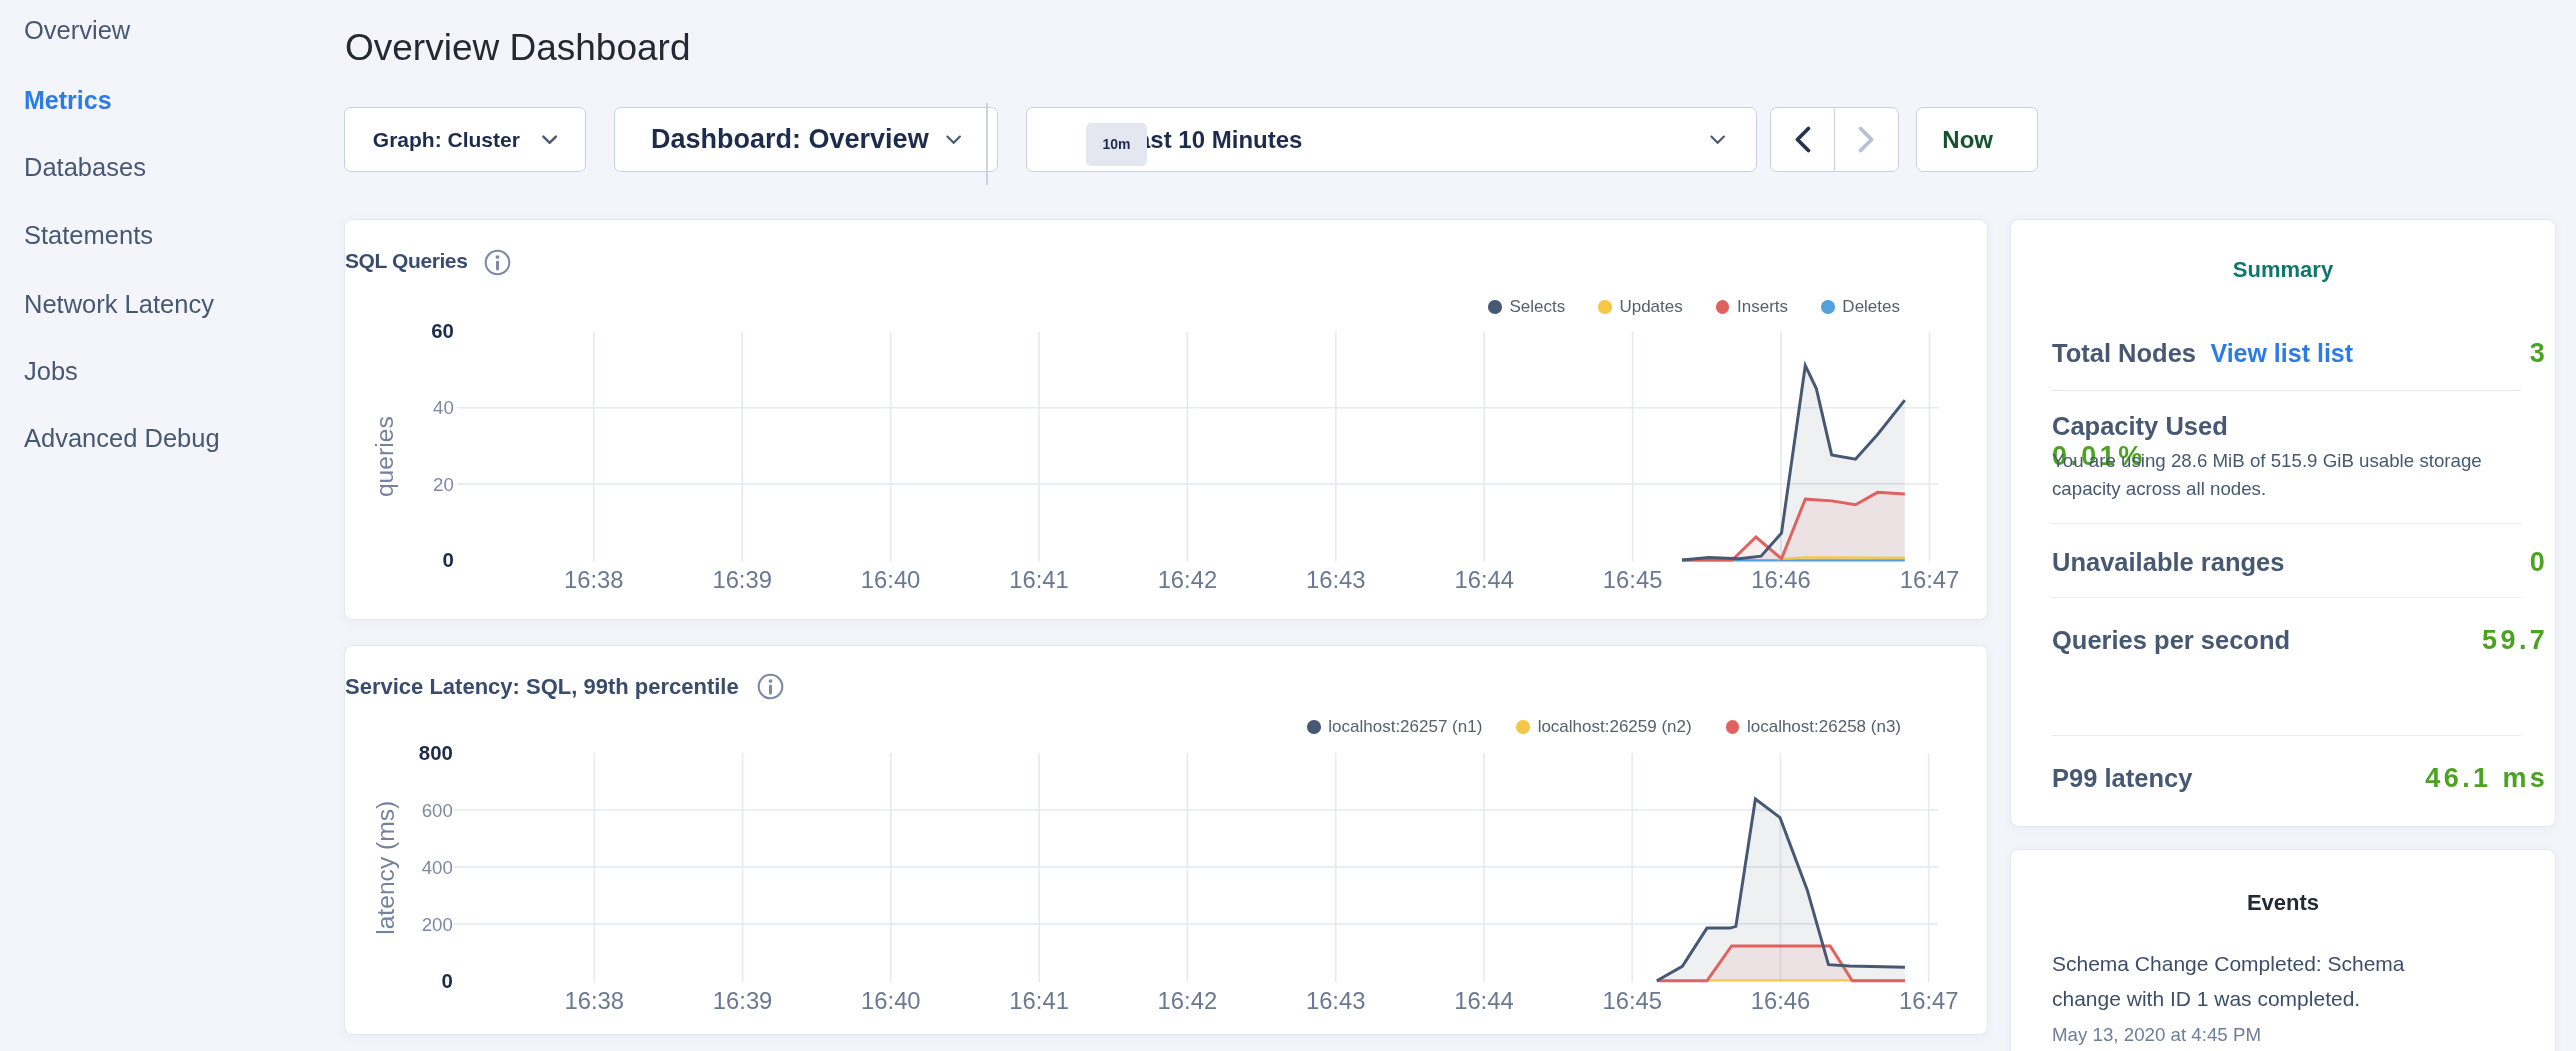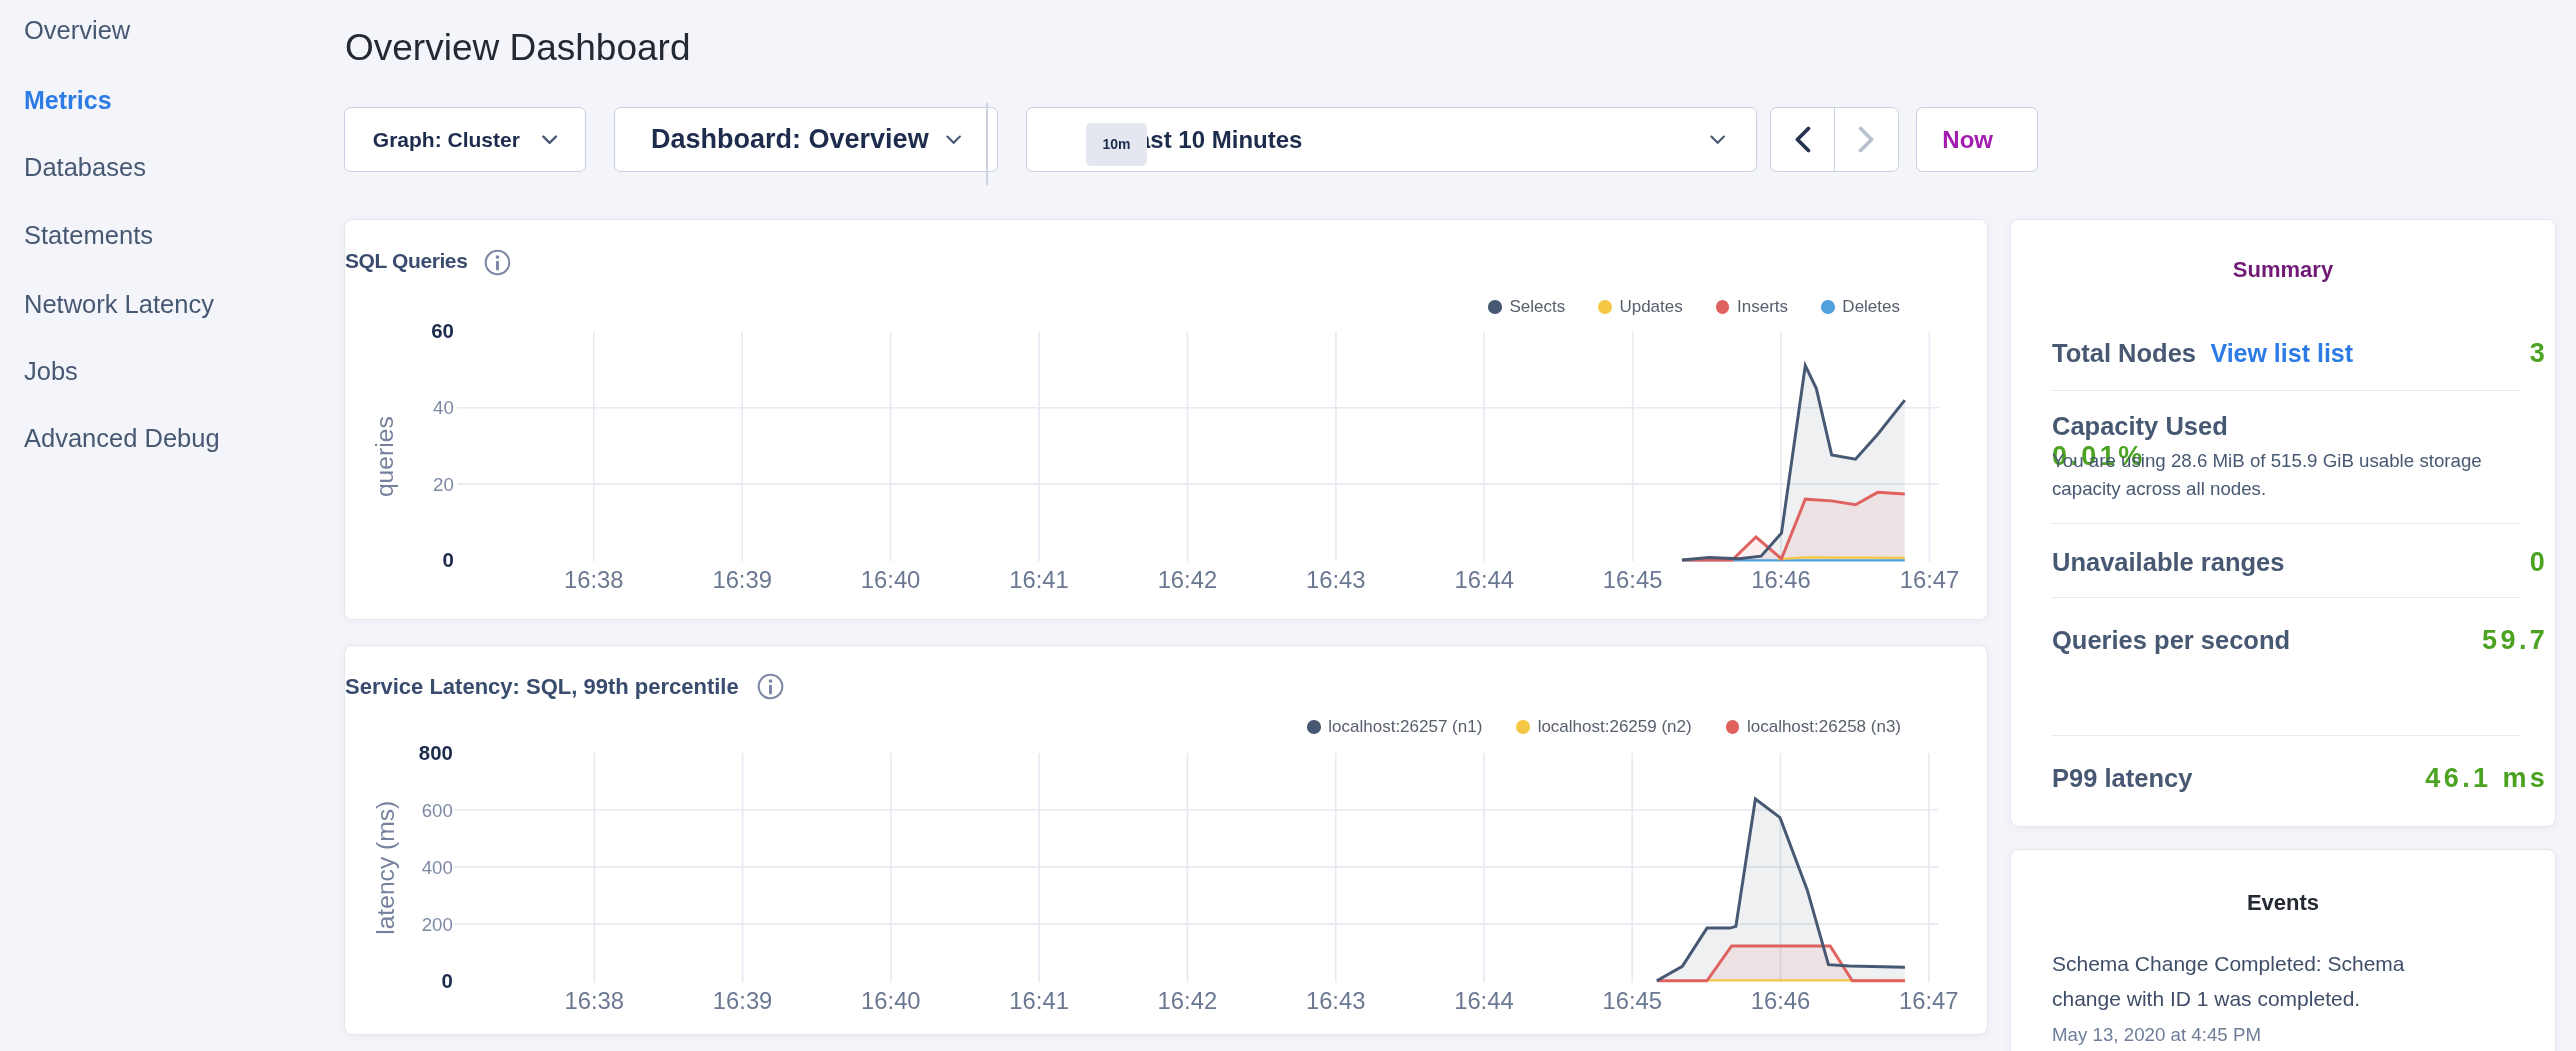--- a/index.html
+++ b/index.html
@@ -58,21 +58,21 @@
     <svg width="17" height="27" viewBox="0 0 20 32">
         <path d="M17 3 L4 16 L17 29" fill="none" stroke="#26334d" stroke-width="4.5" stroke-linecap="round" stroke-linejoin="round"></path>
       </svg>
   </div>
   <div style="flex:1; height:100%; display:flex; align-items:center; justify-content:center;">
     <svg width="17" height="27" viewBox="0 0 20 32">
         <path d="M3 3 L16 16 L3 29" fill="none" stroke="#b9c0cf" stroke-width="4.5" stroke-linecap="round" stroke-linejoin="round"></path>
       </svg>
   </div>
 </div>
-<div class="box" style="left:1916px; width:122px; font-size:24px; color:#a21caf; padding-right:18.7px;">Now</div>
+<div class="box" style="left:1916px; width:122px; font-size:24px; color:#14532d; padding-right:18.7px;">Now</div>
 
 <div class="panel" style="left:344px; top:219px; width:1644px; height:401px;">
   <div class="ptitle" style="top:26px;">SQL Queries&nbsp;&nbsp;
     <svg width="27" height="27" viewBox="0 0 32 32" style="vertical-align:-7.7px;">
         <circle cx="16" cy="16" r="14" fill="none" stroke="#7e88a6" stroke-width="2.5"></circle>
         <circle cx="16" cy="9.5" r="2.2" fill="#7e88a6"></circle>
         <rect x="14.2" y="13.5" width="3.6" height="12" rx="1.8" fill="#7e88a6"></rect>
       </svg>
   </div>
   <div class="legend" style="top:77px; right:87px; gap:33px;padding-left:32px;">
@@ -179,21 +179,21 @@
         <text x="1339.5" y="427">16:44</text>
         <text x="1514" y="427">16:45</text>
         <text x="1688.5" y="427">16:46</text>
         <text x="1863" y="427">16:47</text>
     </g>
     <text x="57" y="261" font-size="29" fill="#76829d" text-anchor="middle" transform="rotate(-90 57 261)">latency (ms)</text>
   </svg>
 </div>
 
 <div class="panel" style="left:2010px; top:219px; width:546px; height:608px;">
-  <div style="position:absolute; top:37px; width:100%; text-align:center; font-weight:bold; font-size:22px; color:#701a75;">Summary</div>
+  <div style="position:absolute; top:37px; width:100%; text-align:center; font-weight:bold; font-size:22px; color:#0f766e;">Summary</div>
   <div class="srow" style="top:118px;">
       <span><span class="slab">Total Nodes</span>&nbsp;&nbsp;<span style="font-weight:bold; font-size:25px; color:#2d7ce5; margin-left:6.8px;">View list list</span></span>
       <span class="sval">3</span>
     </div>
   <div class="sdiv" style="top:170px;"></div>
   <div class="srow" style="top:192px;flex-direction:column;">
       <span class="slab">Capacity Used</span>
       <span class="sval">0.01%</span>
     </div>
   <div class="sdesc" style="top:227px;">You are using 28.6 MiB of 515.9 GiB usable storage<br>capacity across all nodes.</div>

